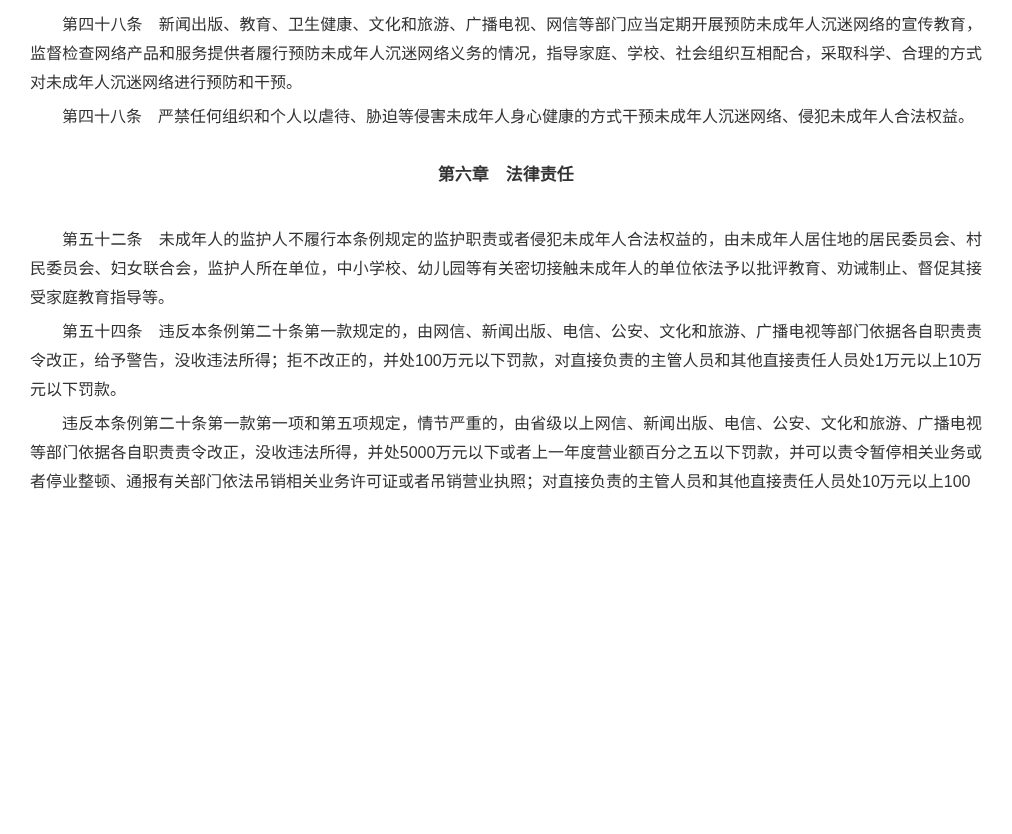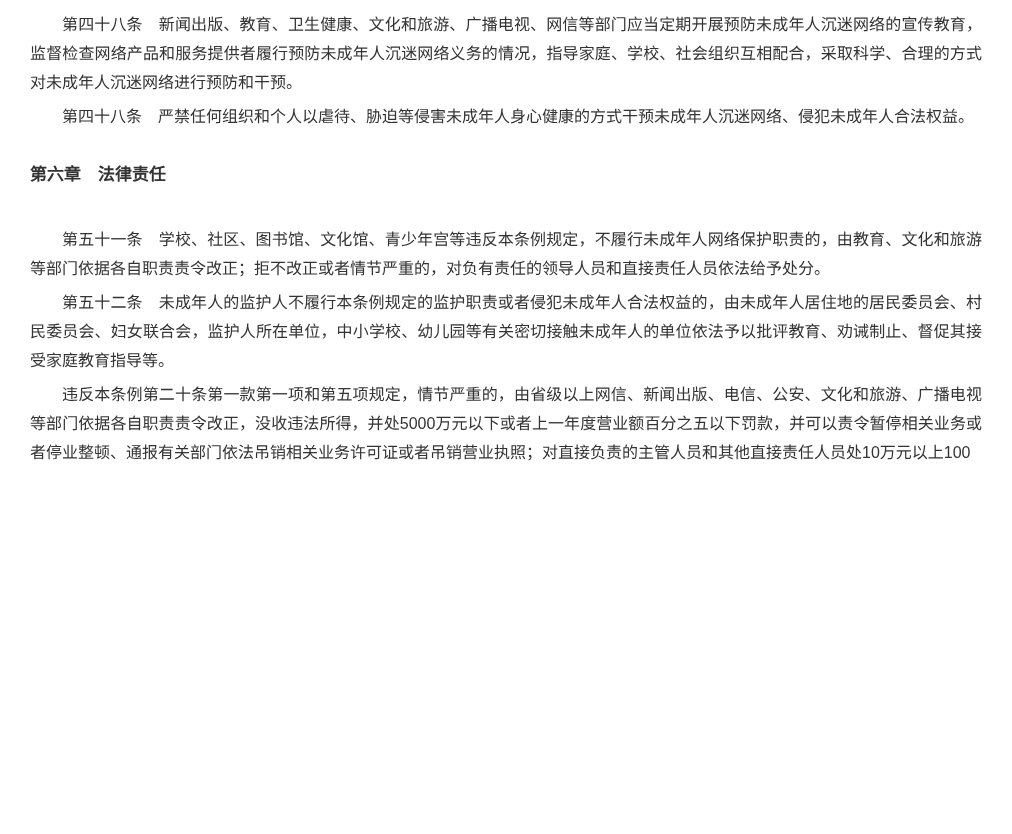--- a/index.html
+++ b/index.html
@@ -24,29 +24,29 @@
     margin: 0 0 5px 0;
     text-indent: 2em;
   }
   .article-number {
     font-weight: normal;
     margin-right: 1em;
   }
   .chapter-heading {
     font-size: 17px;
     font-weight: bold;
-    text-align: left;
+    text-align: center;
     text-indent: 0;
     line-height: 29px;
     margin: 29px 0 36px 0;
   }
 </style>
 </head>
 <body>
 
 <div class="page">
     <p class="para"><strong class="article-number">第四十八条</strong><span>新闻出版、教育、卫生健康、文化和旅游、广播电视、网信等部门应当定期开展预防未成年人沉迷网络的宣传教育，监督检查网络产品和服务提供者履行预防未成年人沉迷网络义务的情况，指导家庭、学校、社会组织互相配合，采取科学、合理的方式对未成年人沉迷网络进行预防和干预。</span></p>
     <p class="para"><strong class="article-number">第四十八条</strong><span>严禁任何组织和个人以虐待、胁迫等侵害未成年人身心健康的方式干预未成年人沉迷网络、侵犯未成年人合法权益。</span></p>
     <h2 class="chapter-heading">第六章　法律责任</h2>
-    <p class="para"><strong class="article-number">第五十一条</strong><span>学校、社区、图书馆、文化馆、青少年宫等违反本条例规定，不履行未成年人网络保护职责的，由教育、文化和旅游等部门依据各自职责责令改正；拒不改正或者情节严重的，对负有责任的领导人员和直接责任人员依法给予处分。</span></p>
     <p class="para"><strong class="article-number">第五十二条</strong><span>未成年人的监护人不履行本条例规定的监护职责或者侵犯未成年人合法权益的，由未成年人居住地的居民委员会、村民委员会、妇女联合会，监护人所在单位，中小学校、幼儿园等有关密切接触未成年人的单位依法予以批评教育、劝诫制止、督促其接受家庭教育指导等。</span></p>
+    <p class="para"><strong class="article-number">第五十四条</strong><span>违反本条例第二十条第一款规定的，由网信、新闻出版、电信、公安、文化和旅游、广播电视等部门依据各自职责责令改正，给予警告，没收违法所得；拒不改正的，并处100万元以下罚款，对直接负责的主管人员和其他直接责任人员处1万元以上10万元以下罚款。</span></p>
     <p class="para">违反本条例第二十条第一款第一项和第五项规定，情节严重的，由省级以上网信、新闻出版、电信、公安、文化和旅游、广播电视等部门依据各自职责责令改正，没收违法所得，并处5000万元以下或者上一年度营业额百分之五以下罚款，并可以责令暂停相关业务或者停业整顿、通报有关部门依法吊销相关业务许可证或者吊销营业执照；对直接负责的主管人员和其他直接责任人员处10万元以上100</p>
   </div>
 
 </body></html>

